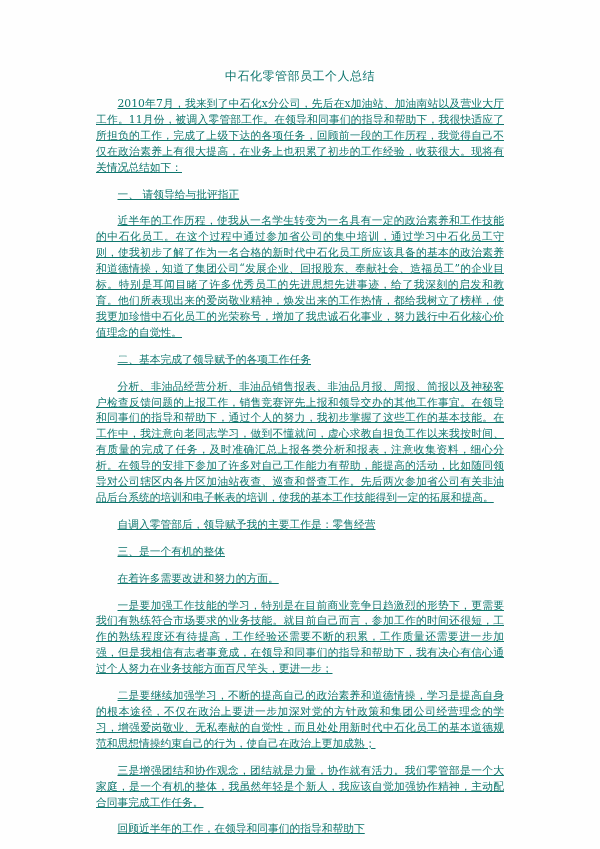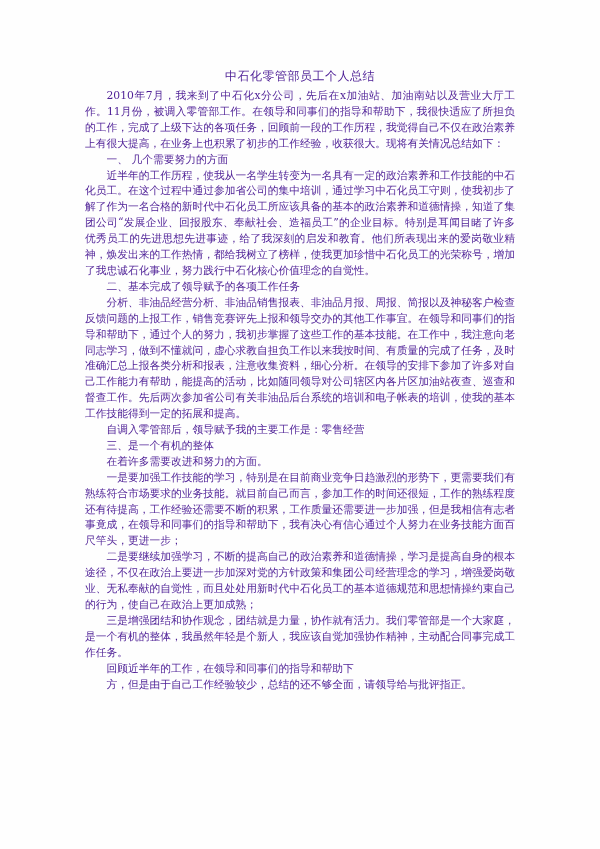--- a/index.html
+++ b/index.html
@@ -11,52 +11,53 @@
     height: 849px;
     background: #fefefe;
     overflow: hidden;
     font-family: "DejaVu Serif", "Liberation Serif", serif;
   }
   .page {
     box-sizing: border-box;
     width: 600px;
     height: 849px;
     padding: 68px 85px 0 85px;
-    color: #4c1d95;
+    color: #0f766e;
   }
   .doc-title {
     font-size: 12px;
     font-weight: normal;
     text-align: center;
     margin: 0 0 3px 0;
     line-height: 17px;
     letter-spacing: 0.5px;
   }
   .para {
-    margin: 0;
+    margin: 11px;
     font-size: 10.75px;
     line-height: 15.9px;
     text-align: justify;
     text-indent: 2em;
     word-break: break-all;
     letter-spacing: 0;
+    text-decoration: underline;
   }
   .para.heading {
     
     font-weight: normal;
   }
 </style>
 </head>
 <body>
 
 <div class="page">
   <h1 class="doc-title">中石化零管部员工个人总结</h1>
   <div id="doc-body" class="doc-body">
       <p class="para body">2010年7月，我来到了中石化x分公司，先后在x加油站、加油南站以及营业大厅工作。11月份，被调入零管部工作。在领导和同事们的指导和帮助下，我很快适应了所担负的工作，完成了上级下达的各项任务，回顾前一段的工作历程，我觉得自己不仅在政治素养上有很大提高，在业务上也积累了初步的工作经验，收获很大。现将有关情况总结如下：</p>
-      <p class="para heading">一、 几个需要努力的方面</p>
+      <p class="para heading">一、 请领导给与批评指正</p>
       <p class="para body">近半年的工作历程，使我从一名学生转变为一名具有一定的政治素养和工作技能的中石化员工。在这个过程中通过参加省公司的集中培训，通过学习中石化员工守则，使我初步了解了作为一名合格的新时代中石化员工所应该具备的基本的政治素养和道德情操，知道了集团公司“发展企业、回报股东、奉献社会、造福员工”的企业目标。特别是耳闻目睹了许多优秀员工的先进思想先进事迹，给了我深刻的启发和教育。他们所表现出来的爱岗敬业精神，焕发出来的工作热情，都给我树立了榜样，使我更加珍惜中石化员工的光荣称号，增加了我忠诚石化事业，努力践行中石化核心价值理念的自觉性。</p>
       <p class="para heading">二、基本完成了领导赋予的各项工作任务</p>
       <p class="para body">分析、非油品经营分析、非油品销售报表、非油品月报、周报、简报以及神秘客户检查反馈问题的上报工作，销售竞赛评先上报和领导交办的其他工作事宜。在领导和同事们的指导和帮助下，通过个人的努力，我初步掌握了这些工作的基本技能。在工作中，我注意向老同志学习，做到不懂就问，虚心求教自担负工作以来我按时间、有质量的完成了任务，及时准确汇总上报各类分析和报表，注意收集资料，细心分析。在领导的安排下参加了许多对自己工作能力有帮助，能提高的活动，比如随同领导对公司辖区内各片区加油站夜查、巡查和督查工作。先后两次参加省公司有关非油品后台系统的培训和电子帐表的培训，使我的基本工作技能得到一定的拓展和提高。</p>
       <p class="para body">自调入零管部后，领导赋予我的主要工作是：零售经营</p>
       <p class="para heading">三、是一个有机的整体</p>
       <p class="para body">在着许多需要改进和努力的方面。</p>
       <p class="para body">一是要加强工作技能的学习，特别是在目前商业竞争日趋激烈的形势下，更需要我们有熟练符合市场要求的业务技能。就目前自己而言，参加工作的时间还很短，工作的熟练程度还有待提高，工作经验还需要不断的积累，工作质量还需要进一步加强，但是我相信有志者事竟成，在领导和同事们的指导和帮助下，我有决心有信心通过个人努力在业务技能方面百尺竿头，更进一步；</p>
       <p class="para body">二是要继续加强学习，不断的提高自己的政治素养和道德情操，学习是提高自身的根本途径，不仅在政治上要进一步加深对党的方针政策和集团公司经营理念的学习，增强爱岗敬业、无私奉献的自觉性，而且处处用新时代中石化员工的基本道德规范和思想情操约束自己的行为，使自己在政治上更加成熟；</p>
       <p class="para body">三是增强团结和协作观念，团结就是力量，协作就有活力。我们零管部是一个大家庭，是一个有机的整体，我虽然年轻是个新人，我应该自觉加强协作精神，主动配合同事完成工作任务。</p>
       <p class="para body">回顾近半年的工作，在领导和同事们的指导和帮助下</p>

